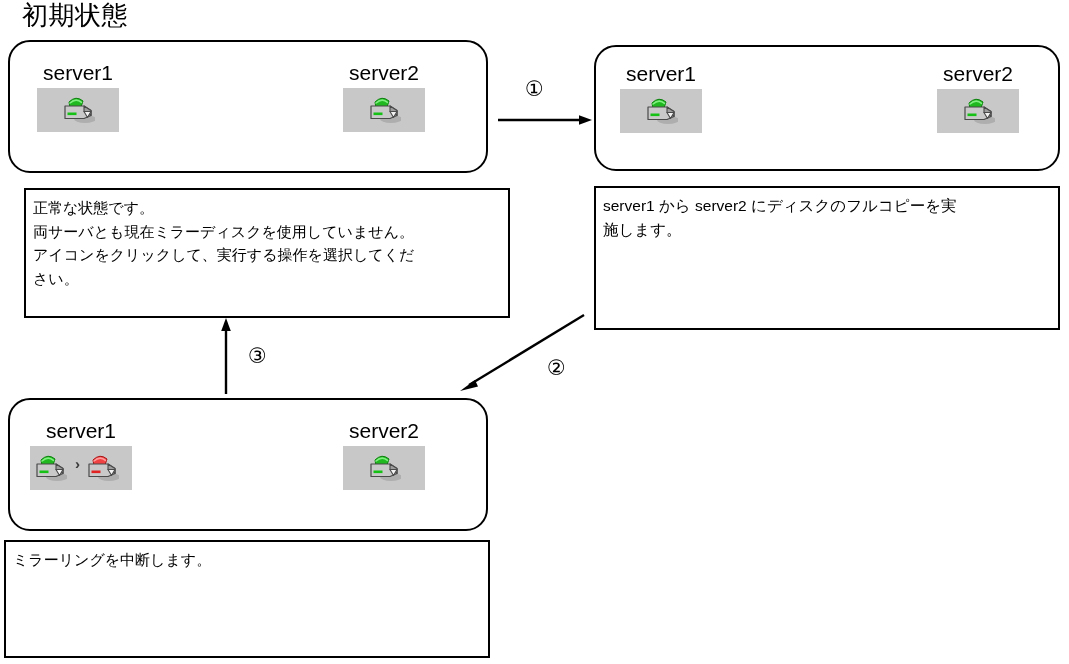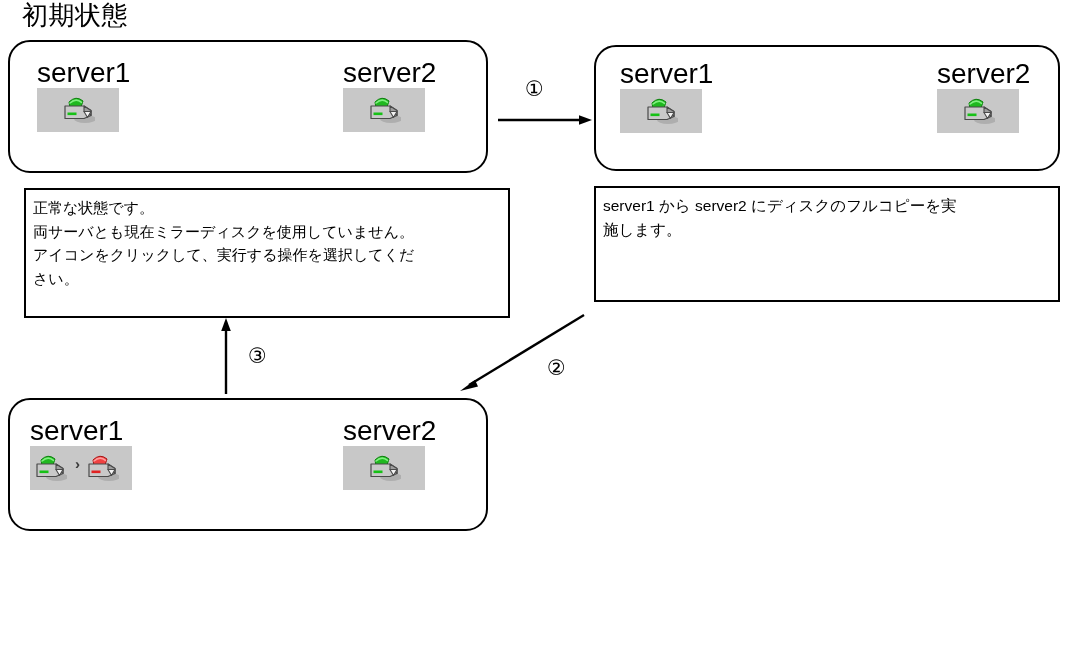--- a/index.html
+++ b/index.html
@@ -29,24 +29,25 @@
     box-sizing:border-box;
     background:#ffffff;
     border:2px solid #000;
     border-radius:22px;
   }
   .panel .srv{
     position:absolute;
     text-align:left;
   }
   .srv-label{
-    font-size:28px;
+    font-size:21px;
     line-height:26px;
     white-space:nowrap;
     display:block;
+    text-align:center;
   }
   .icon-plate{
     background:#c8c8c8;
     display:block;
     margin-top:2px;
     position:relative;
   }
   .icon-plate.single{width:82px;height:44px;}
   .icon-plate.dual{width:102px;height:44px;}
 
@@ -187,21 +188,21 @@
             <path d="M4 13 h19 l7 4.5 v5 l-7 3 h-19 z" fill="#c9c9c9" stroke="#4a4a4a" stroke-width="1.2" stroke-linejoin="round"></path>
             <path d="M23 13 l7 4.5 v5 l-7 -4 z" fill="#9d9d9d" stroke="#4a4a4a" stroke-width="1.1" stroke-linejoin="round"></path>
             <path d="M23 18.5 h7 l-3.5 6 z" fill="#f2f2f2" stroke="#4a4a4a" stroke-width="1.1" stroke-linejoin="round"></path>
             <rect x="6.5" y="19.5" width="9" height="2.6" fill="#16c116"></rect>
           </svg>
         </span>
       </span>
     </div>
   </div>
 
-  <div class="descbox mixed" style="left:594px;top:186px;width:466px;height:116px;">server1 から server2 にディスクのフルコピーを実
+  <div class="descbox mixed" style="left:594px;top:186px;width:466px;height:144px;">server1 から server2 にディスクのフルコピーを実
 施します。</div>
 
   <div class="panel" style="left:8px;top:398px;width:480px;height:133px;">
 
     <div class="srv" style="left:20px;top:18px;">
       <span class="srv-label">server1</span>
       <span class="icon-plate dual">
         <span class="diskicon" style="left:3px;">
           <svg viewBox="0 0 34 34" xmlns="http://www.w3.org/2000/svg">
             <ellipse cx="24" cy="26" rx="11" ry="4" fill="#000" opacity="0.13"></ellipse>
@@ -239,20 +240,21 @@
             <path d="M4 13 h19 l7 4.5 v5 l-7 3 h-19 z" fill="#c9c9c9" stroke="#4a4a4a" stroke-width="1.2" stroke-linejoin="round"></path>
             <path d="M23 13 l7 4.5 v5 l-7 -4 z" fill="#9d9d9d" stroke="#4a4a4a" stroke-width="1.1" stroke-linejoin="round"></path>
             <path d="M23 18.5 h7 l-3.5 6 z" fill="#f2f2f2" stroke="#4a4a4a" stroke-width="1.1" stroke-linejoin="round"></path>
             <rect x="6.5" y="19.5" width="9" height="2.6" fill="#16c116"></rect>
           </svg>
         </span>
       </span>
     </div>
   </div>
 
+  <div class="descbox" style="left:4px;top:540px;width:486px;height:118px;">ミラーリングを中断します。</div>
 
   <div class="conn" style="left:498px;top:112px;width:94px;height:16px;">
     <svg width="94" height="16" viewBox="0 0 94 16" xmlns="http://www.w3.org/2000/svg">
       <line x1="0" y1="8" x2="85" y2="8" stroke="#000" stroke-width="2.4"></line>
       <path d="M94 8 L81 3.2 L81 12.8 Z" fill="#000"></path>
     </svg>
   </div>
   <div class="circled" style="left:525px;top:78px;">①</div>
 
   <div class="conn" style="left:455px;top:313px;width:135px;height:82px;">

